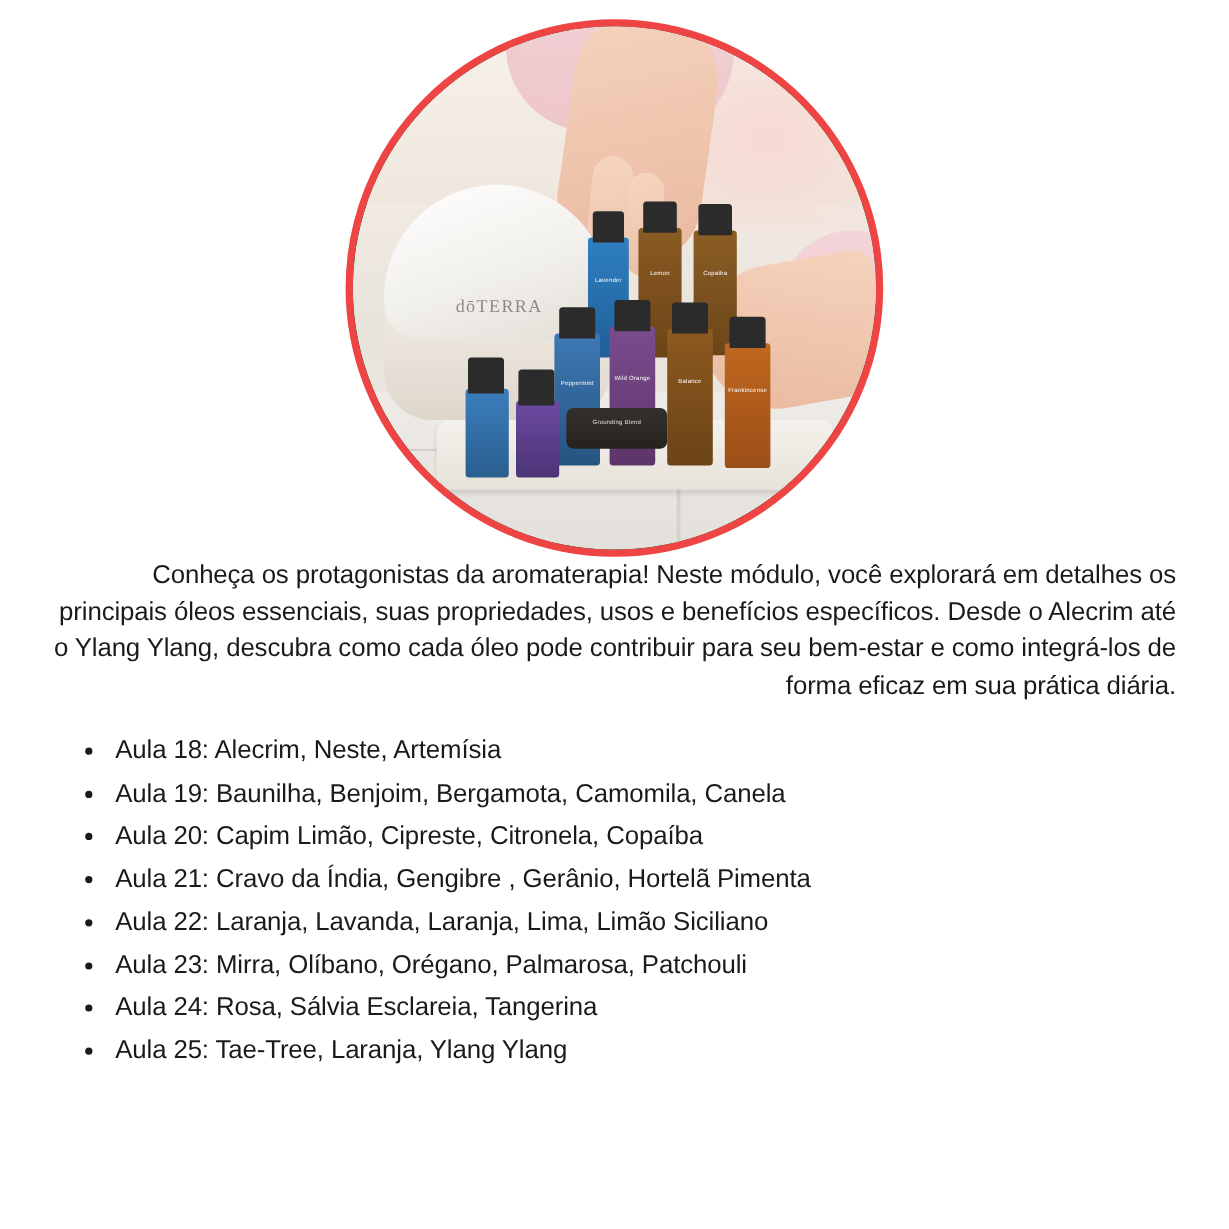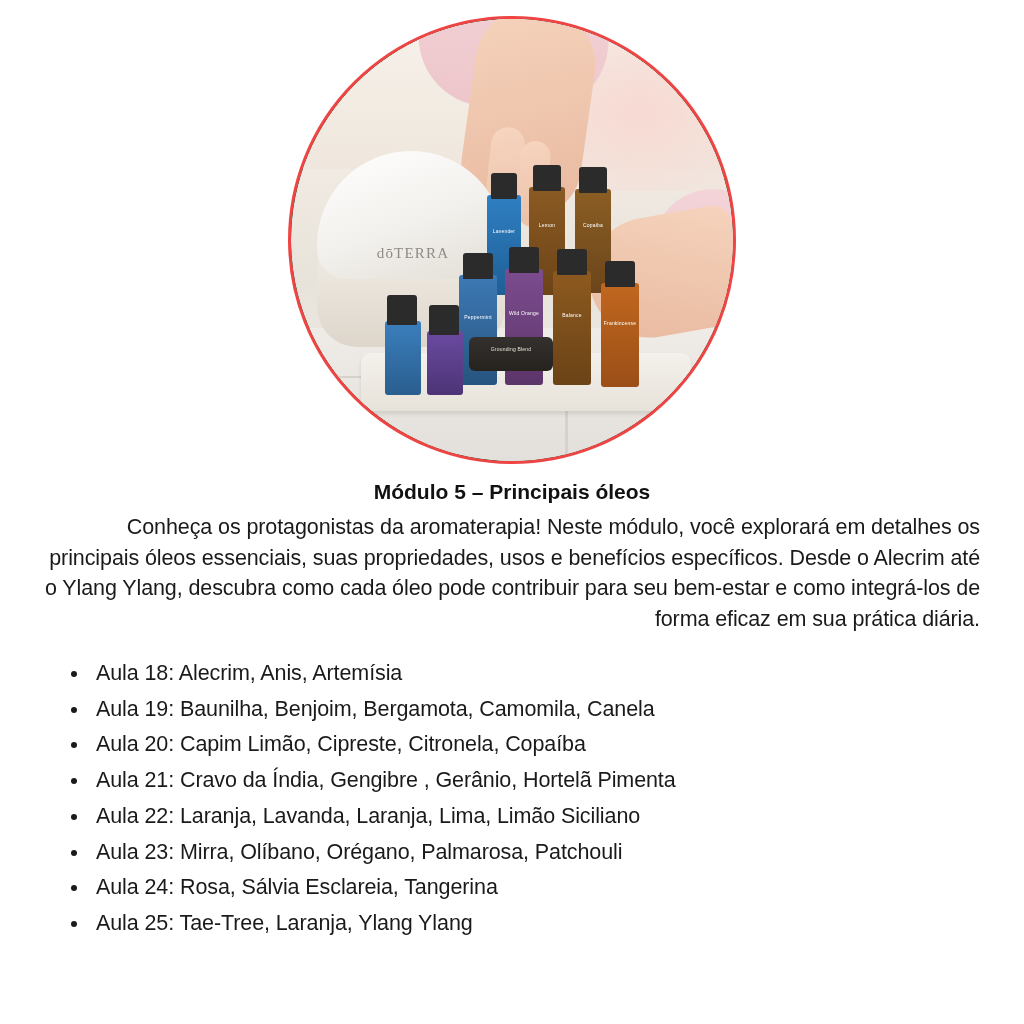--- a/index.html
+++ b/index.html
@@ -23,21 +23,21 @@
   .hero-wrap {
     display: flex;
     justify-content: center;
     margin-top: 2px;
   }
   .hero-circle {
     position: relative;
     width: 448px;
     height: 448px;
     border-radius: 50%;
-    border: 3px solid #ef4444;
+    border: 6px solid #ef4444;
     overflow: hidden;
     background: #14532d;
   }
   .photo {
     position: absolute;
     inset: 0;
     overflow: hidden;
     border-radius: 50%;
     background:
       linear-gradient(180deg, #f7f4ef 0%, #efe9e1 38%, #e8e3da 60%, #efeceb 100%);
@@ -261,26 +261,25 @@
         <div class="cap" style="left:138px; top:286px; width:30px; height:30px;"></div>
 
         <div class="bottle" style="left:178px; top:318px; width:84px; height:34px; background:linear-gradient(180deg,#33302d,#26231f); border-radius:6px;">
           <div class="lbl" style="top:10px; color:#e8e3d8;">Grounding Blend</div>
         </div>
 
       </div>
     </div>
   </div>
 
-  <h2 class="module-title">Módulo 5 – Principais óleos</h2>
 
   <p class="intro">Conheça os protagonistas da aromaterapia! Neste módulo, você explorará em detalhes os principais óleos essenciais, suas propriedades, usos e benefícios específicos. Desde o Alecrim até o Ylang Ylang, descubra como cada óleo pode contribuir para seu bem-estar e como integrá-los de forma eficaz em sua prática diária.</p>
 
   <ul class="lessons">
-    <li>Aula 18: Alecrim, Anis, Artemísia</li>
+    <li>Aula 18: Alecrim, Neste, Artemísia</li>
     <li>Aula 19: Baunilha, Benjoim, Bergamota, Camomila, Canela</li>
     <li>Aula 20: Capim Limão, Cipreste, Citronela, Copaíba</li>
     <li>Aula 21: Cravo da Índia, Gengibre , Gerânio, Hortelã Pimenta</li>
     <li>Aula 22: Laranja, Lavanda, Laranja, Lima, Limão Siciliano</li>
     <li>Aula 23: Mirra, Olíbano, Orégano, Palmarosa, Patchouli</li>
     <li>Aula 24: Rosa, Sálvia Esclareia, Tangerina</li>
     <li>Aula 25: Tae-Tree, Laranja, Ylang Ylang</li>
   </ul>
 
 </div>

